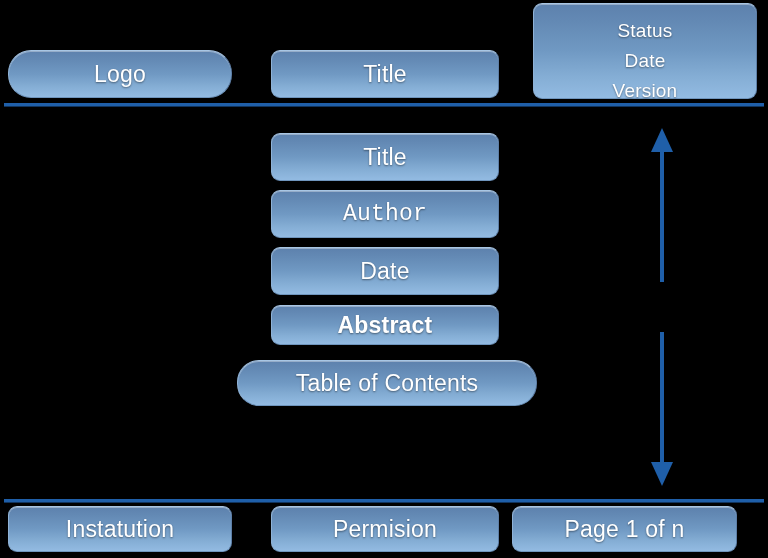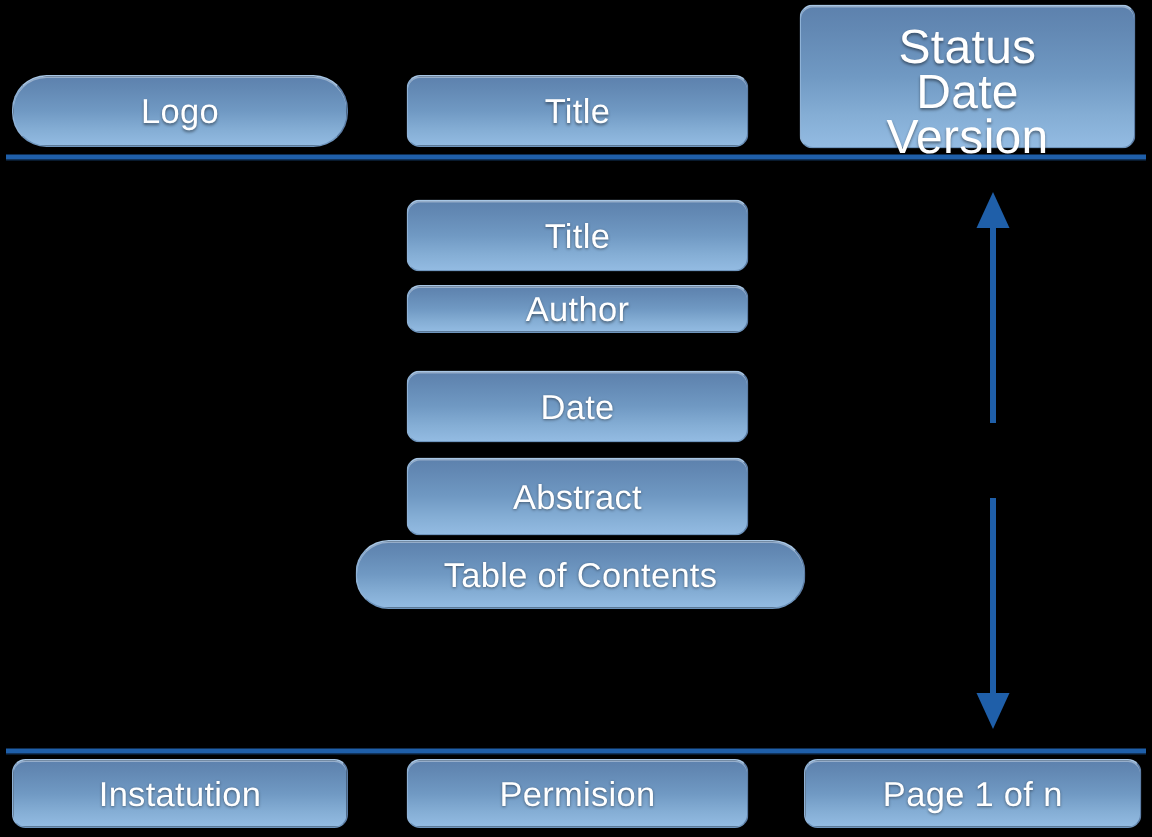--- a/index.html
+++ b/index.html
@@ -45,21 +45,21 @@
   .box .label {
     color: #ffffff;
     font-size: 23px;
     line-height: 29px;
     letter-spacing: 0.2px;
     text-shadow: 0 1px 2px rgba(0,0,0,0.45);
     white-space: pre-line;
     padding: 0 6px;
   }
   .box.multiline .label {
-    font-size: 32px;
+    font-size: 19px;
     line-height: 30px;
     margin-top: 19px;
   }
 
   
   .rule {
     position: absolute;
     height: 3px;
     background: #1f5fa9;
     box-shadow: 0 1px 0 rgba(31,95,169,0.55);
@@ -106,29 +106,29 @@
   <div class="box" style="left:271px; top:50px; width:228px; height:48px;">
     <span class="label">Title</span>
   </div>
 
   <div class="rule" style="left:4px; top:103px; width:760px;"></div>
 
   <div class="box" style="left:271px; top:133px; width:228px; height:48px;">
     <span class="label">Title</span>
   </div>
 
-  <div class="box" style="left:271px; top:190px; width:228px; height:32px;">
+  <div class="box" style="left:271px; top:190px; width:228px; height:48px;font-family:Liberation Mono, monospace;">
     <span class="label">Author</span>
   </div>
 
   <div class="box" style="left:271px; top:247px; width:228px; height:48px;">
     <span class="label">Date</span>
   </div>
 
-  <div class="box" style="left:271px; top:305px; width:228px; height:52px;">
+  <div class="box" style="left:271px; top:305px; width:228px; height:40px;font-weight:bold;">
     <span class="label">Abstract</span>
   </div>
 
   <div class="box" style="left:237px; top:360px; width:300px; height:46px;border-radius:22px;">
     <span class="label">Table of Contents</span>
   </div>
 
   <div class="arrow-wrap" style="left:640px; top:128px; width:44px; height:358px;">
     <div class="arrow-head up" style="top:0px;"></div>
     <div class="arrow-shaft" style="top:22px; height:132px;"></div>
@@ -139,17 +139,17 @@
   <div class="rule" style="left:4px; top:499px; width:760px;"></div>
 
   <div class="box" style="left:8px; top:506px; width:224px; height:46px;">
     <span class="label">Instatution</span>
   </div>
 
   <div class="box" style="left:271px; top:506px; width:228px; height:46px;">
     <span class="label">Permision</span>
   </div>
 
-  <div class="box" style="left:536px; top:506px; width:225px; height:46px;">
+  <div class="box" style="left:512px; top:506px; width:225px; height:46px;">
     <span class="label">Page 1 of n</span>
   </div>
 
 </div>
 
 </body></html>

